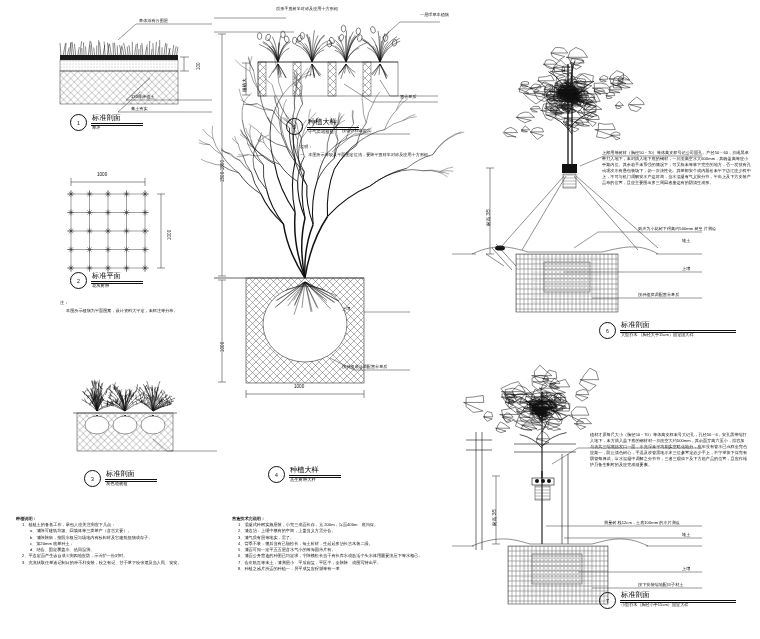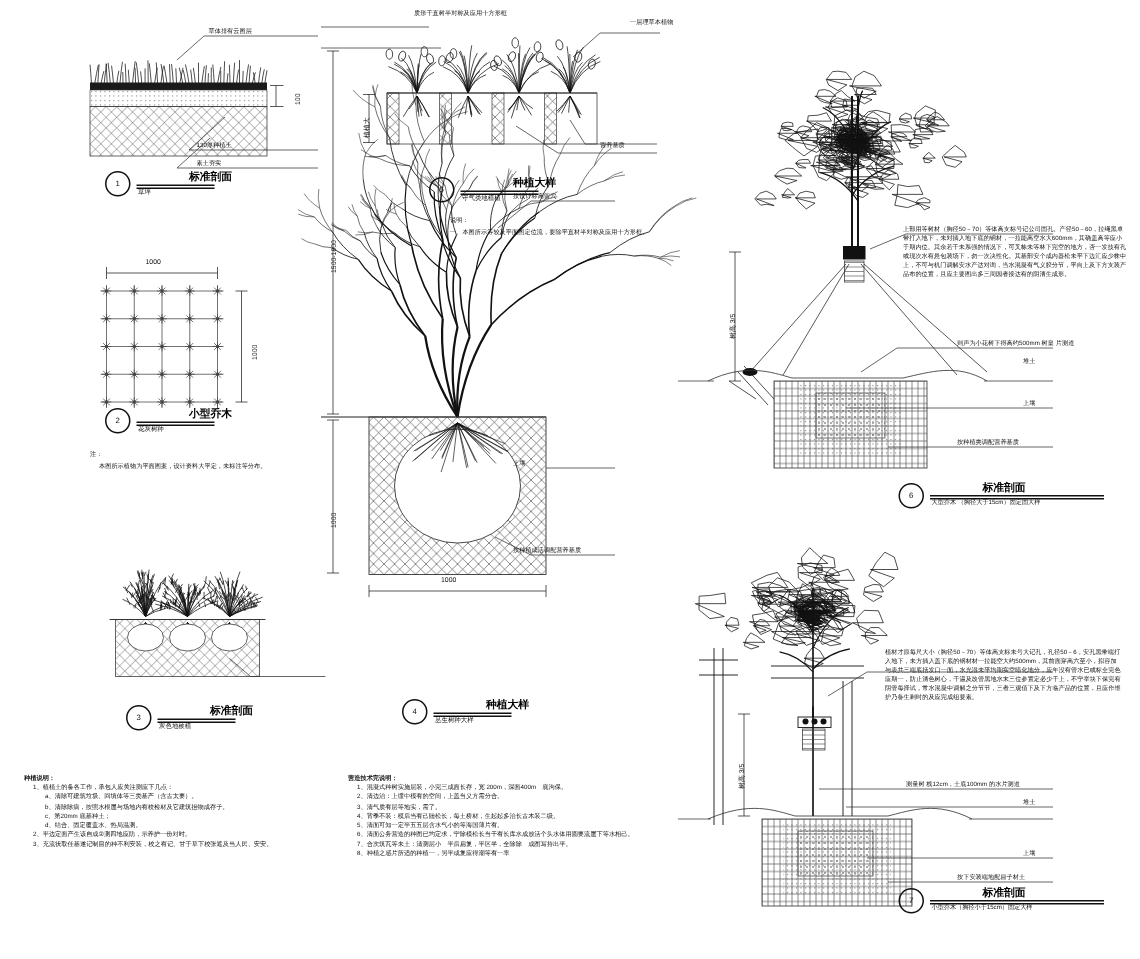--- a/index.html
+++ b/index.html
@@ -2,21 +2,21 @@
 <html><head>
 <meta charset="utf-8">
 <style>
   html,body{margin:0;padding:0;background:#ffffff;}
   body{width:760px;height:639px;position:relative;overflow:hidden;
        font-family:"Liberation Sans","DejaVu Sans",sans-serif;color:#000;}
   .sheet{position:absolute;inset:0;background:#fff;}
   .abs{position:absolute;}
   .txt{position:absolute;font-size:4.1px;line-height:1.42;color:#111;white-space:nowrap;letter-spacing:.01em;}
   .txt.w{white-space:normal;}
-  .ttl{position:absolute;font-size:7.2px;font-weight:bold;color:#000;white-space:nowrap;margin-left:34px;}
+  .ttl{position:absolute;font-size:7.2px;font-weight:normal;color:#000;white-space:nowrap;}
   .sub{position:absolute;font-size:4.3px;color:#111;white-space:nowrap;}
   .vert{transform-origin:0 0;}
   .dimtxt{position:absolute;font-size:4.6px;color:#111;white-space:nowrap;}
   .circ{position:absolute;border:1px solid #111;border-radius:50%;
         display:flex;align-items:center;justify-content:center;font-size:5.2px;color:#111;}
   .dbl{position:absolute;}
   .dbl i{position:absolute;left:0;right:0;height:1px;background:#111;}
   .dbl i:nth-child(1){top:0}
   .dbl i:nth-child(2){top:2px}
   svg{position:absolute;overflow:visible;}
@@ -385,21 +385,21 @@
       <line x1="90" y1="6" x2="90" y2="14" stroke="#222" stroke-width=".5"></line>
 
       <line x1="106" y1="22" x2="106" y2="96" stroke="#222" stroke-width=".5"></line>
       <line x1="102" y1="22" x2="110" y2="22" stroke="#222" stroke-width=".5"></line>
       <line x1="102" y1="96" x2="110" y2="96" stroke="#222" stroke-width=".5"></line>
     </svg>
     <div class="dimtxt" style="left:42px;top:0px;">1000</div>
     <div class="dimtxt vert" style="left:112px;top:68px;transform:rotate(-90deg);">1000</div>
   </div>
   <div class="circ" style="left:70px;top:272px;width:15px;height:15px;">2</div>
-  <div class="ttl" style="left:92px;top:271px;">小型乔木</div>
+  <div class="ttl" style="left:92px;top:271px;">标准平面</div>
   <div class="dbl" style="left:91px;top:281px;width:52px;">
       <i></i>
       <i></i>
     </div>
   <div class="sub" style="left:92px;top:283px;">花灰树种</div>
   <div class="txt" style="left:60px;top:300px;">注：</div>
   <div class="txt w" style="left:66px;top:308px;width:140px;">本图所示植物为平面图案，设计资料大平定，未标注等分布。</div>
 
   <div class="abs" style="left:55px;top:355px;width:170px;height:120px;">
     <svg width="170" height="120">

